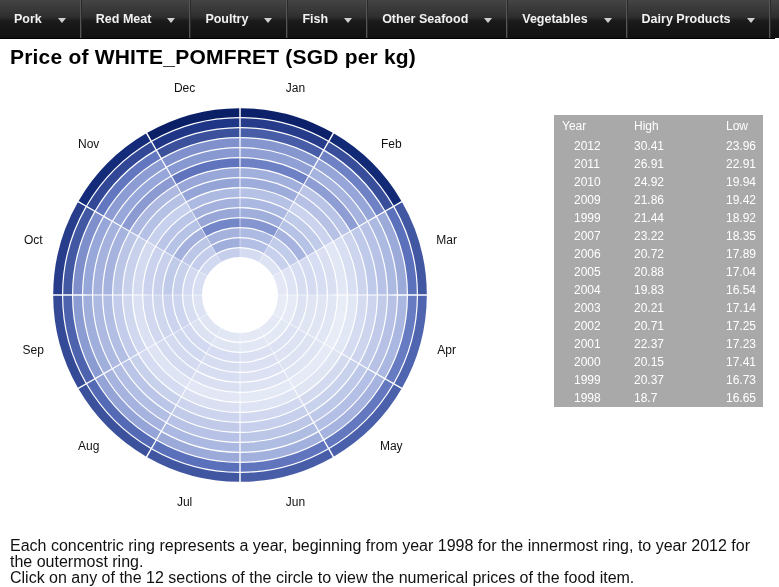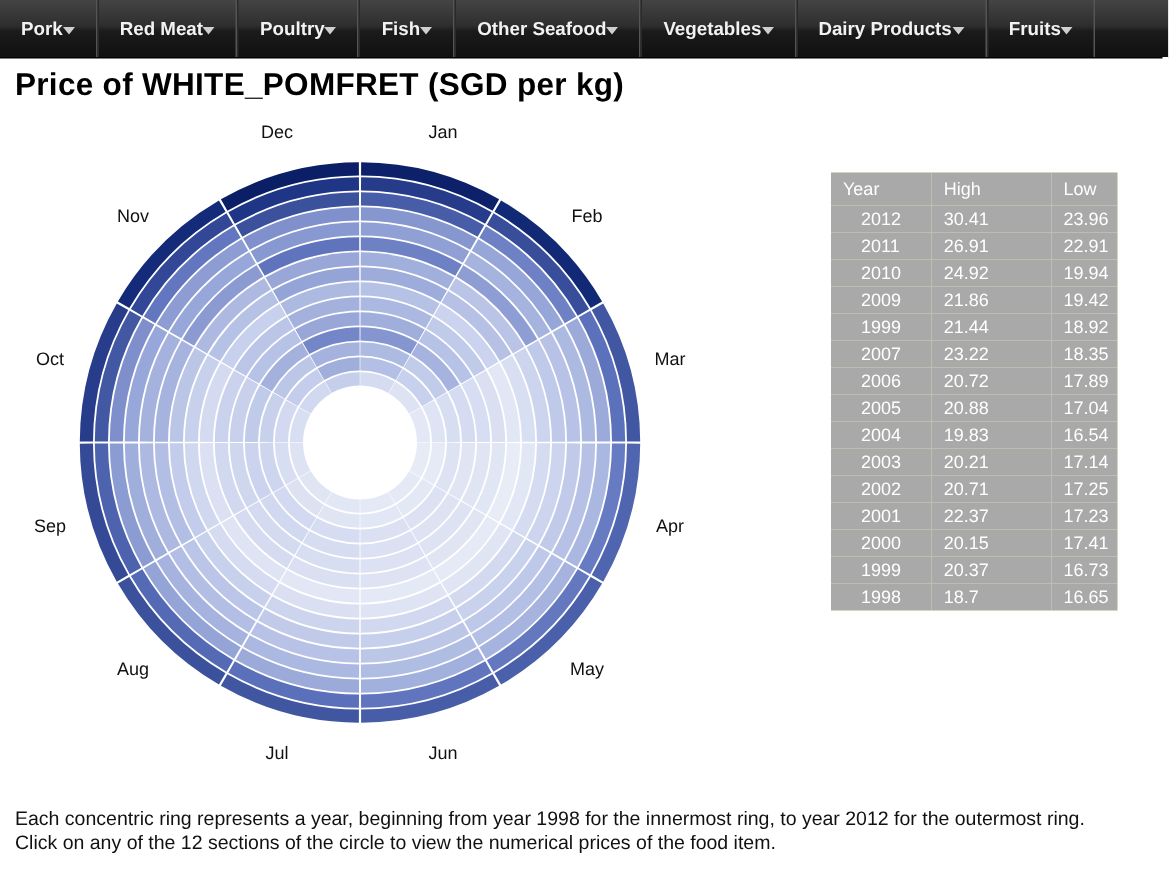--- a/index.html
+++ b/index.html
@@ -22,21 +22,21 @@
     width: 779px;
     height: 38px;
     background: linear-gradient(to bottom, #444444 0%, #2e2e2e 45%, #1b1b1b 55%, #101010 100%);
     border-bottom: 1px solid #000000;
     display: flex;
     align-items: stretch;
   }
   .nav-item {
     display: flex;
     align-items: center;
-    gap: 0;
+    gap: 16px;
     padding: 0 14px;
     color: #f2f2f2;
     font-size: 12.5px;
     font-weight: bold;
     border-right: 1px solid #555555;
     border-left: 1px solid #2a2a2a;
     cursor: pointer;
     white-space: nowrap;
   }
   .nav-item:first-child { border-left: none; }
@@ -70,25 +70,26 @@
   .month-label {
     font-family: "Liberation Sans", sans-serif;
     font-size: 12px;
     fill: #111111;
   }
   
   #data-table {
     position: absolute;
     left: 554px;
     top: 115px;
-    width: 191px;
-    background: #fef9c3;
+    width: 209px;
+    background: #0f766e;
     border-collapse: collapse;
     font-size: 12px;
     color: #1a1a1a;
+    border-radius: 31px;
   }
   #data-table th {
     text-align: left;
     font-weight: normal;
     padding: 4px 6px 4px 8px;
     color: #ffffff;
     background: #a9a9a9;
   }
   #data-table td {
     padding: 2px 6px 2px 8px;
@@ -99,21 +100,21 @@
   #data-table td.col-year { width: 46px; padding-left: 20px; }
   #data-table td.col-high { width: 78px; }
   #data-table th.col-year { width: 46px; }
   #data-table th.col-high { width: 78px; }
   
   #footer {
     position: absolute;
     left: 10px;
     top: 538px;
     width: 760px;
-    font-size: 13px;
+    font-size: 16px;
     color: #111111;
     line-height: 16px;
   }
   
   #edge {
     position: absolute;
     right: 0; top: 38px;
     width: 4px; height: 549px;
     background: #ffffff;
   }

